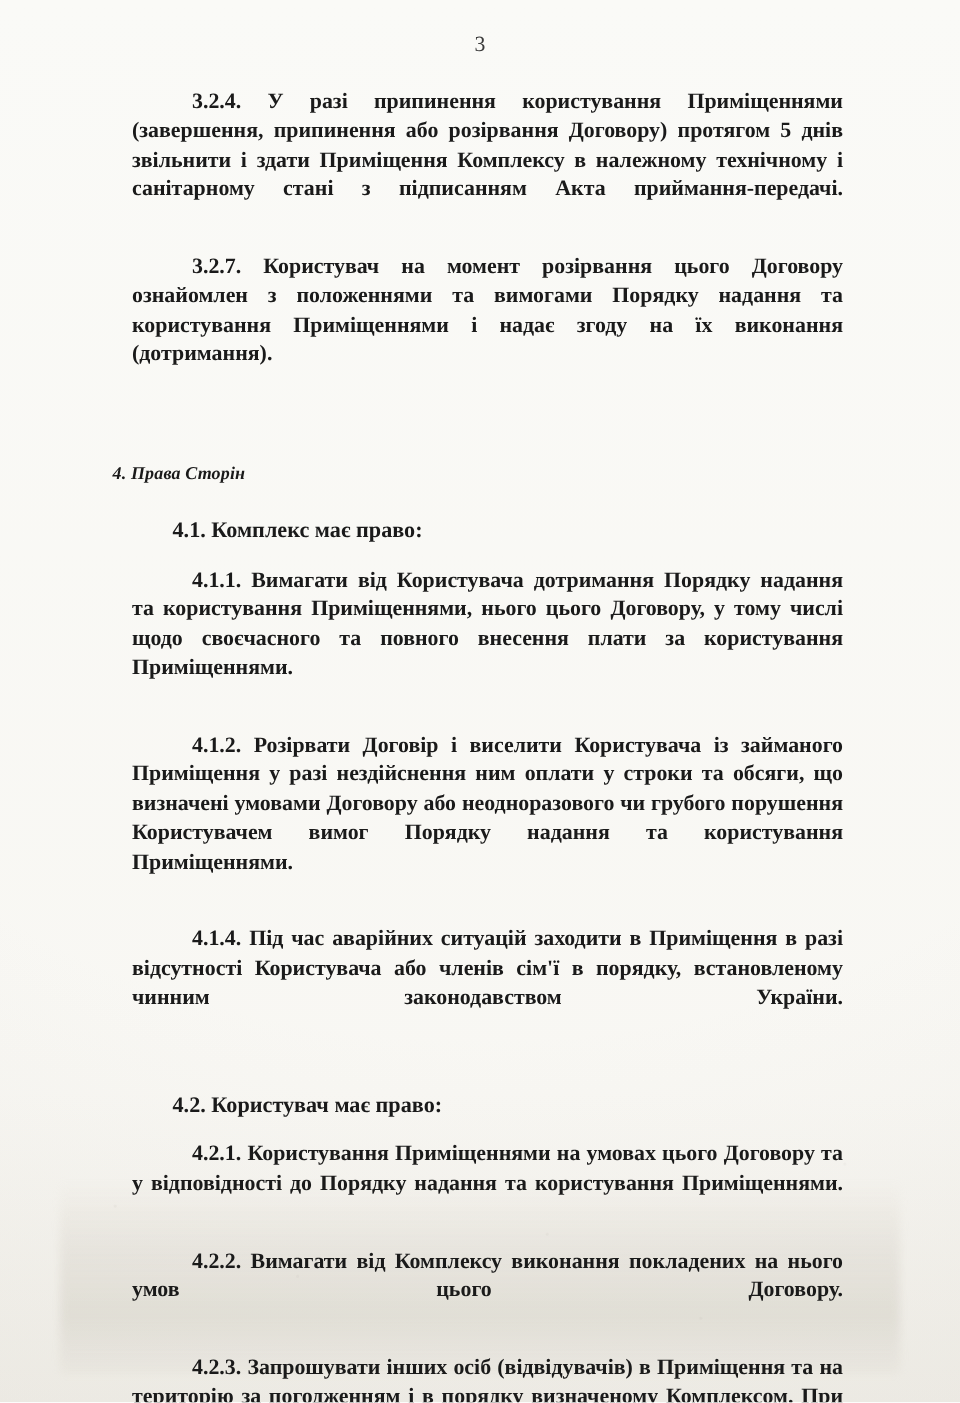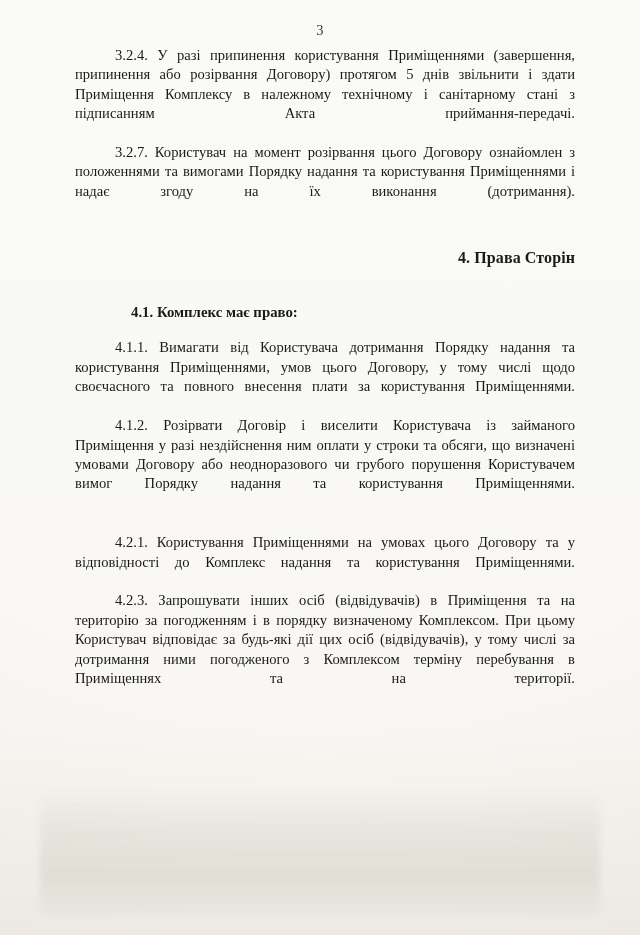--- a/index.html
+++ b/index.html
@@ -61,50 +61,52 @@
 
   .body-area {
     position: absolute;
     left: 75px;
     top: 46px;
     width: 500px;
     z-index: 5;
   }
 
   p.clause {
-    margin: 0;
+    margin: 13px;
     padding: 0;
     text-align: justify;
     text-justify: inter-word;
     text-indent: 40px;
     font-size: 14.6px;
     line-height: 19.4px;
     hyphens: none;
     word-spacing: 0.2px;
+    font-weight: bold;
   }
 
   
   p.clause::after {
     content: "";
     display: inline-block;
     width: 100%;
   }
 
   h2.section-heading {
     margin: 0;
     padding: 0;
-    text-align: right;
+    text-align: left;
     font-weight: bold;
-    font-size: 16px;
+    font-size: 12px;
     line-height: 19.4px;
     letter-spacing: 0.1px;
+    font-style: italic;
   }
 
   h3.sub-heading {
-    margin: 16px;
+    margin: 0;
     padding: 0;
     text-align: left;
     text-indent: 40px;
     font-weight: bold;
     font-size: 14.8px;
     line-height: 19.4px;
   }
   .gap-md { height: 20px; }
   .gap-lg { height: 27px; }
 
@@ -138,27 +140,30 @@
     <p class="clause">3.2.7. Користувач на момент розірвання цього Договору ознайомлен з положеннями та вимогами Порядку надання та користування Приміщеннями і надає згоду на їх виконання (дотримання).</p>
 
     <div class="gap-lg"></div>
 
     <h2 class="section-heading">4. Права Сторін</h2>
 
     <div class="gap-md"></div>
 
     <h3 class="sub-heading">4.1. Комплекс  має право:</h3>
 
-    <p class="clause">4.1.1. Вимагати від Користувача дотримання Порядку надання та користування Приміщеннями, умов цього Договору, у тому числі щодо своєчасного та повного внесення плати за користування Приміщеннями.</p>
+    <p class="clause">4.1.1. Вимагати від Користувача дотримання Порядку надання та користування Приміщеннями, нього цього Договору, у тому числі щодо своєчасного та повного внесення плати за користування Приміщеннями.</p>
     <p class="clause">4.1.2. Розірвати Договір і виселити Користувача із займаного Приміщення у разі нездійснення ним оплати у строки та обсяги, що визначені умовами Договору або неодноразового чи грубого порушення Користувачем вимог Порядку надання та користування Приміщеннями.</p>
+    <p class="clause">4.1.4. Під час аварійних ситуацій заходити в Приміщення в разі відсутності Користувача або членів сім'ї в порядку, встановленому чинним законодавством України.</p>
 
     <div class="gap-md"></div>
 
+    <h3 class="sub-heading">4.2. Користувач має право:</h3>
 
-    <p class="clause">4.2.1. Користування Приміщеннями на умовах цього Договору та у відповідності до Комплекс надання та користування Приміщеннями.</p>
+    <p class="clause">4.2.1. Користування Приміщеннями на умовах цього Договору та у відповідності до Порядку надання та користування Приміщеннями.</p>
+    <p class="clause">4.2.2. Вимагати від Комплексу виконання покладених на нього умов цього Договору.</p>
     <p class="clause">4.2.3. Запрошувати інших осіб (відвідувачів) в Приміщення та на територію за погодженням і в порядку визначеному Комплексом. При цьому Користувач відповідає за будь-які дії цих осіб (відвідувачів), у тому числі за дотримання ними погодженого з Комплексом терміну перебування в Приміщеннях та на території.</p>
 
   </div>
 
   <div class="scan-tint"></div>
   <div class="scan-noise"></div>
 
 </div>
 
 </body></html>

